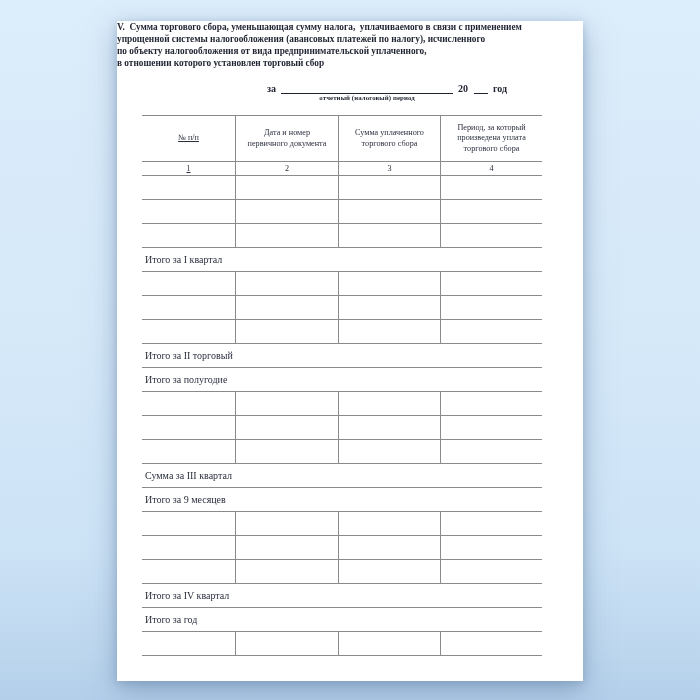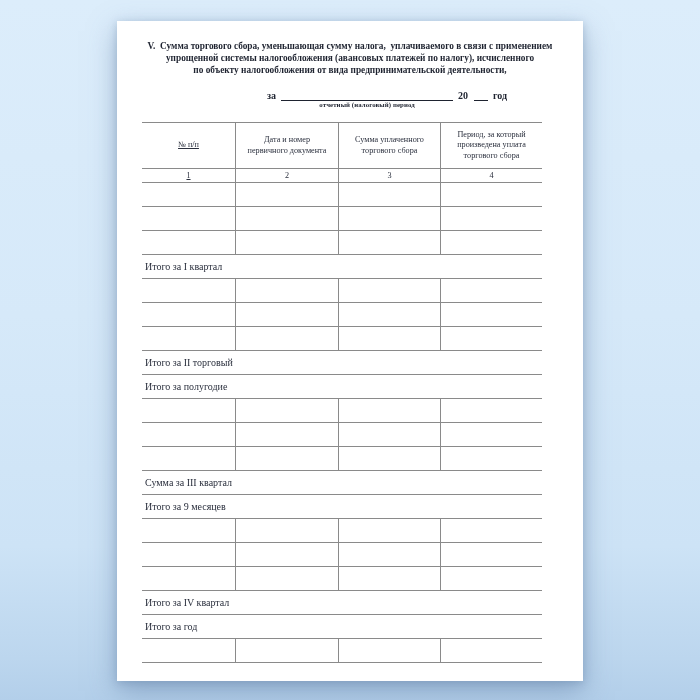--- a/index.html
+++ b/index.html
@@ -8,21 +8,21 @@
     font-family:"Liberation Serif","DejaVu Serif",serif;
     background:linear-gradient(180deg,#dcedfb 0%,#d6e9f9 45%,#cde3f6 78%,#bcd6ee 94%,#b3cfea 100%);
   }
   .backdrop{position:relative;width:700px;height:700px;}
   .page{
     position:absolute;left:117px;top:21px;width:466px;height:660px;
     background:#ffffff;
     box-shadow:0 10px 26px rgba(96,126,163,.50),0 2px 8px rgba(96,126,163,.35);
     color:#1e2330;
   }
-  .title{margin-top:19px;text-align:center;}
+  .title{}
   .title-line{
     white-space:pre;font-weight:bold;font-size:9.3px;line-height:12px;color:#1e2330;
   }
   .period-row{
     display:flex;align-items:flex-end;gap:5px;
     margin:12px 0 0 150px;height:13px;
     font-weight:bold;font-size:10px;
   }
   .period-blank{
     position:relative;display:inline-block;width:172px;height:12px;
@@ -55,21 +55,22 @@
 </style>
 </head>
 <body>
 
 <div class="backdrop">
   <div class="page">
 
     <div class="title" id="title-block">
         <div class="title-line">V.  Сумма торгового сбора, уменьшающая сумму налога,  уплачиваемого в связи с применением</div>
         <div class="title-line">упрощенной системы налогообложения (авансовых платежей по налогу), исчисленного</div>
-        <div class="title-line">по объекту налогообложения от вида предпринимательской деятельности,</div>
+        <div class="title-line">по объекту налогообложения от вида предпринимательской уплаченного,</div>
+        <div class="title-line">в отношении которого установлен торговый сбор</div>
       </div>
 
     <div class="period-row">
       <span>за</span>
       <span class="period-blank">
         <span class="blank-caption">отчетный (налоговый) период</span>
       </span>
       <span>20</span>
       <span class="year-blank"></span>
       <span>год</span>

